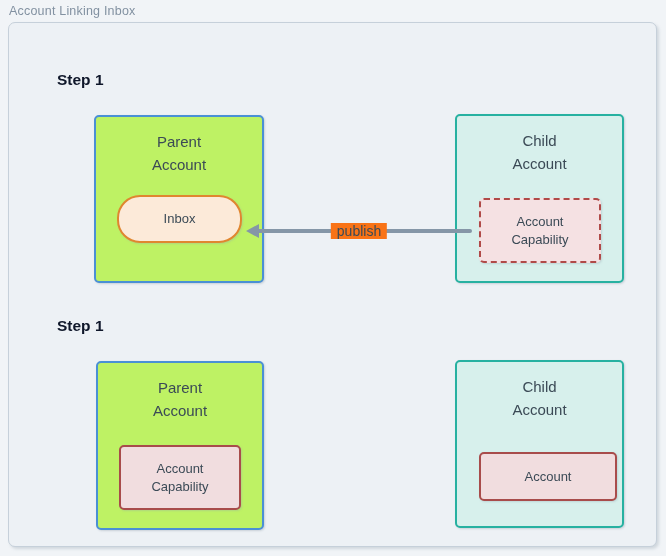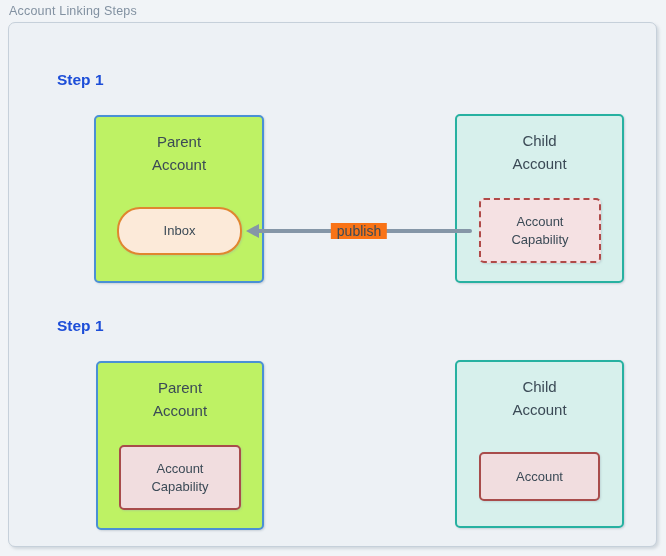--- a/index.html
+++ b/index.html
@@ -18,21 +18,21 @@
   .container {
     position:absolute; left:8px; top:22px;
     width:649px; height:525px;
     background:#edf1f5;
     border:1.5px solid #c6d0da;
     border-radius:7px;
     box-shadow:2px 2px 3px rgba(150,162,175,.35);
   }
   .step-label {
     position:absolute;
-    font-size:15.5px; font-weight:bold; color:#1d4ed8;
+    font-size:15.5px; font-weight:bold; color:#0f172a;
   }
   .step1-label { left:48px; top:48px; }
   .step2-label { left:48px; top:294px; }
 
   .acct-box {
     position:absolute;
     border-radius:5px;
     border:2px solid;
     box-shadow:1px 1px 2px rgba(150,162,175,.4);
   }
@@ -55,24 +55,24 @@
     position:absolute;
     border-radius:5px;
     border:2px solid;
     display:flex; align-items:center; justify-content:center;
     text-align:center;
     font-size:13px; line-height:18px;
     color:#3b4a56;
     box-shadow:1px 1px 2px rgba(150,162,175,.35);
   }
   .inner-box .inner-label { width:90px; }
-  .inbox-box    { left:108px; top:184px; width:125px; height:48px; background:#fcead9; border-color:#e0862f;border-radius:23px; }
+  .inbox-box    { left:108px; top:172px; width:125px; height:48px; background:#fcead9; border-color:#e0862f;border-radius:23px; }
   .cap-dashed   { left:470px; top:175px; width:122px; height:65px; background:#f5e1e3; border:2px dashed #b04a48; }
   .cap-solid    { left:110px; top:422px; width:122px; height:65px; background:#f1dddf; border-color:#a84c4b; }
-  .account-box  { left:470px; top:429px; width:121px; height:49px; background:#f1dddf; border-color:#a84c4b; }
+  .account-box  { left:470px; top:429px; width:138px; height:49px; background:#f1dddf; border-color:#a84c4b; }
 
   .arrow { position:absolute; }
   .arrow .line {
     position:absolute; height:4px; border-radius:2px;
     background:#8596a7; top:5px;
   }
   .arrow .head {
     position:absolute; width:0; height:0; top:0;
     border-top:7px solid transparent;
     border-bottom:7px solid transparent;
@@ -88,21 +88,21 @@
     white-space:nowrap;
   }
   .publish-arrow { left:237px; top:201px; width:226px; height:14px; }
   .publish-arrow .line { left:10px; right:0; }
   .claim-arrow   { left:237px; top:446px; width:226px; height:14px; }
   .claim-arrow .line { left:0; right:10px; }
 </style>
 </head>
 <body>
 
-<div class="diagram-title">Account Linking Steps</div>
+<div class="diagram-title">Account Linking Inbox</div>
 
 <div class="container">
 
   <div class="step-label step1-label">Step 1</div>
 
   <div class="acct-box parent-box parent1">
     <div class="acct-title">Parent Account</div>
   </div>
   <div class="inner-box inbox-box">
     <div class="inner-label">Inbox</div>

